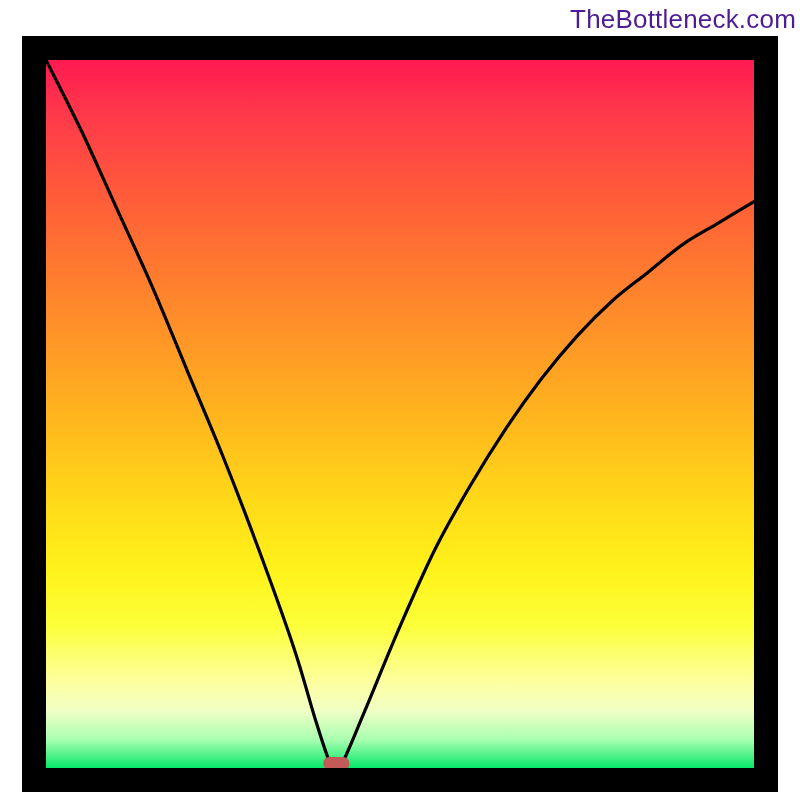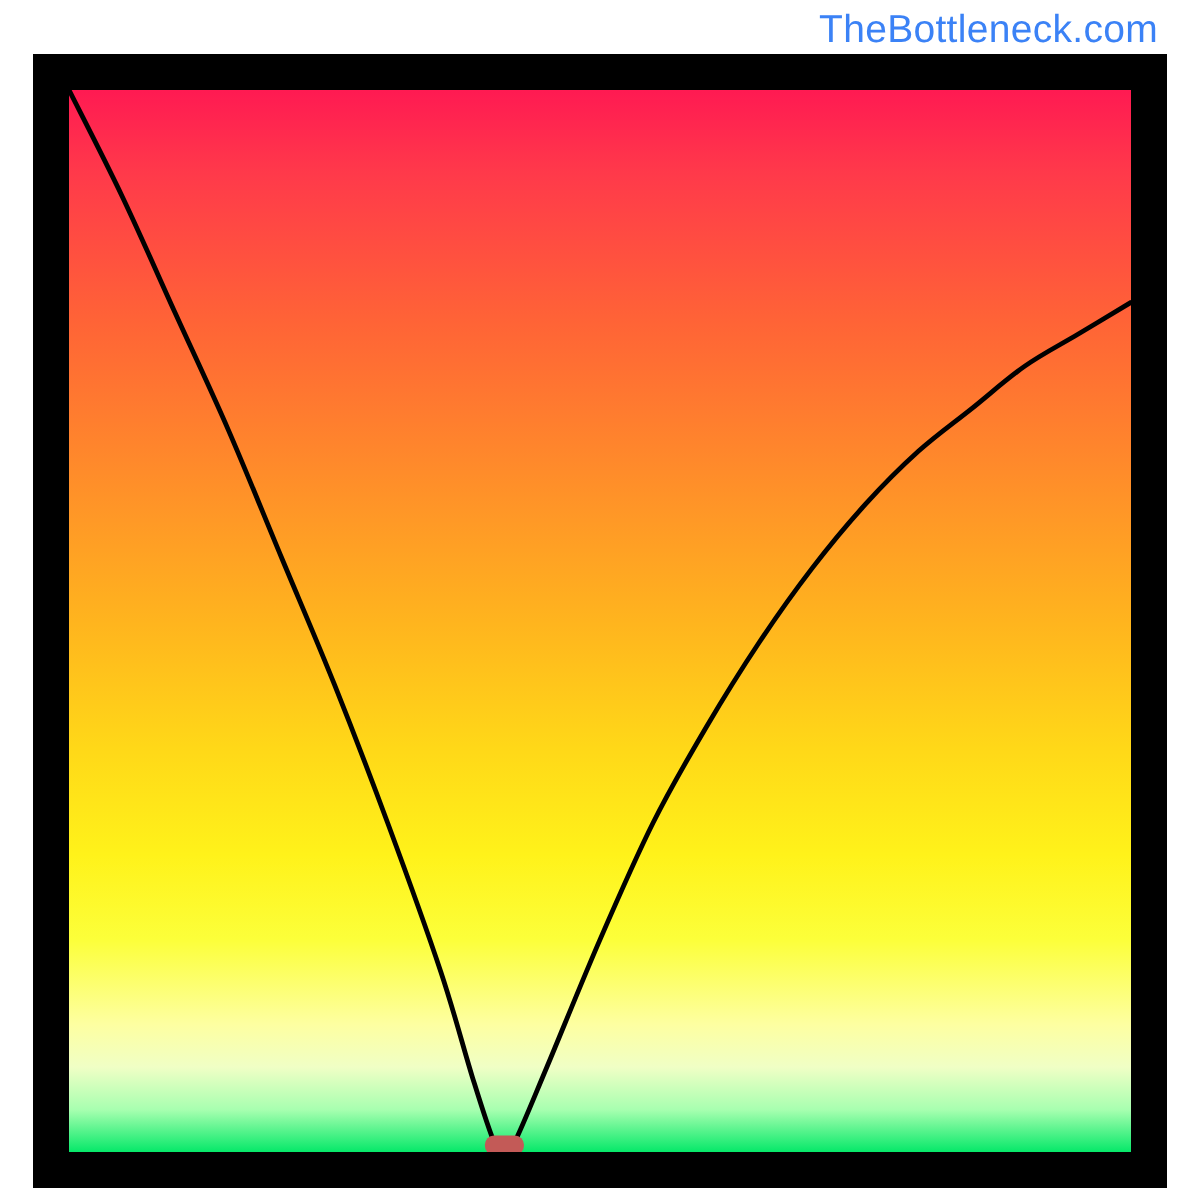--- a/index.html
+++ b/index.html
@@ -12,24 +12,24 @@
     overflow: hidden;
   }
   .wrap {
     position: relative;
     width: 800px;
     height: 800px;
   }
   .watermark {
     position: absolute;
     top: 4px;
-    right: 28px;
+    right: 4px;
     font-size: 26px;
     font-weight: 400;
-    color: #3b82f6;
+    color: #4c1d95;
     letter-spacing: 0.2px;
     z-index: 10;
   }
   .frame {
     position: absolute;
     left: 22px;
     top: 36px;
     width: 756px;
     height: 756px;
     box-sizing: border-box;

